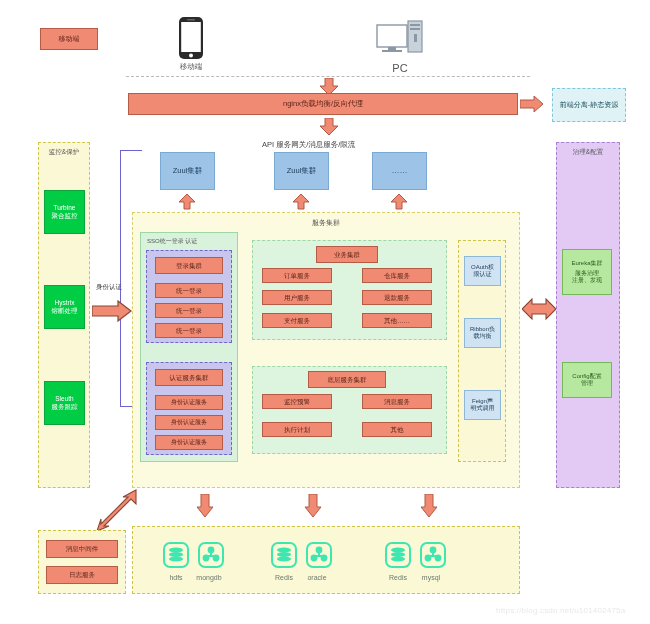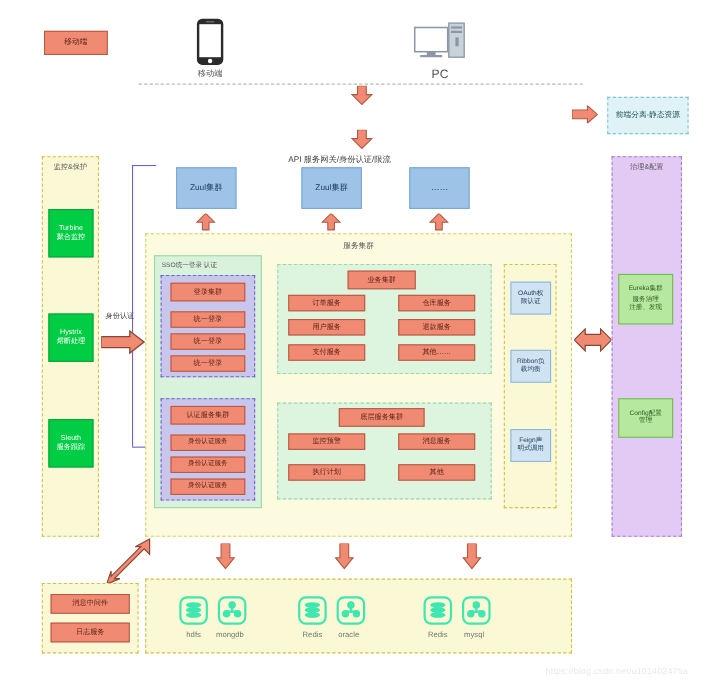--- a/index.html
+++ b/index.html
@@ -110,38 +110,41 @@
   <div class="devlabel" style="left:372px;top:62px;width:56px;font-size:11px;">PC</div>
 
   <div class="dashline" style="left:126px;top:76px;width:404px;"></div>
 
   <div class="abs" style="left:319px;top:78px;width:20px;height:18px;">
     <svg width="20" height="18" viewBox="0 0 20 18">
       <polygon points="6,0 14,0 14,8 19,8 10,17 1,8 6,8" fill="#f08a72" stroke="#b05a44" stroke-width="1"></polygon>
     </svg>
   </div>
 
+  <div class="abs salmon" style="left:128px;top:93px;width:390px;height:22px;font-size:7.5px;">
+    <span>nginx负载均衡/反向代理</span>
+  </div>
 
   <div class="abs" style="left:520px;top:96px;width:24px;height:16px;">
     <svg width="24" height="16" viewBox="0 0 24 16">
       <polygon points="0,4 14,4 14,0 23,8 14,16 14,12 0,12" fill="#f08a72" stroke="#b05a44" stroke-width="1"></polygon>
     </svg>
   </div>
 
   <div class="abs cyanbox" style="left:552px;top:88px;width:74px;height:34px;font-size:7px;padding:0 3px;">
     <span>前端分离-静态资源</span>
   </div>
 
   <div class="abs" style="left:319px;top:118px;width:20px;height:18px;">
     <svg width="20" height="18" viewBox="0 0 20 18">
       <polygon points="6,0 14,0 14,8 19,8 10,17 1,8 6,8" fill="#f08a72" stroke="#b05a44" stroke-width="1"></polygon>
     </svg>
   </div>
 
-  <div class="label" style="left:262px;top:140px;font-size:7.5px;">API 服务网关/身份认证/限流</div>
+  <div class="label" style="left:262px;top:140px;font-size:7.5px;">API 服务网关/消息服务/限流</div>
 
   <div class="abs blue" style="left:160px;top:152px;width:55px;height:38px;font-size:7.5px;">
     <span>Zuul集群</span>
   </div>
   <div class="abs blue" style="left:274px;top:152px;width:55px;height:38px;font-size:7.5px;">
     <span>Zuul集群</span>
   </div>
   <div class="abs blue" style="left:372px;top:152px;width:55px;height:38px;font-size:8px;">
     <span>……</span>
   </div>

